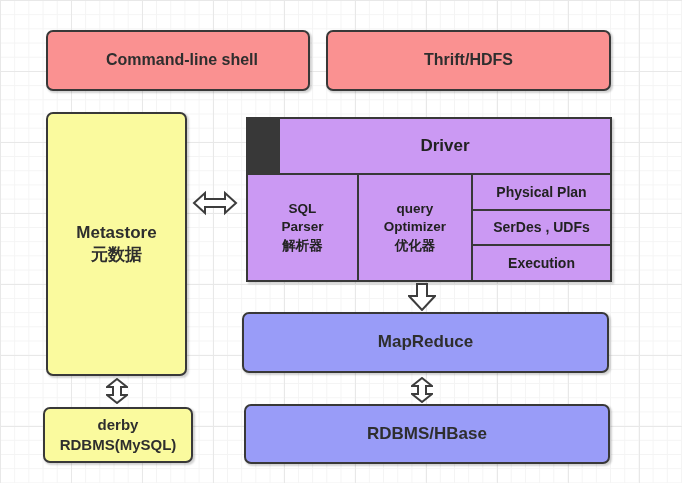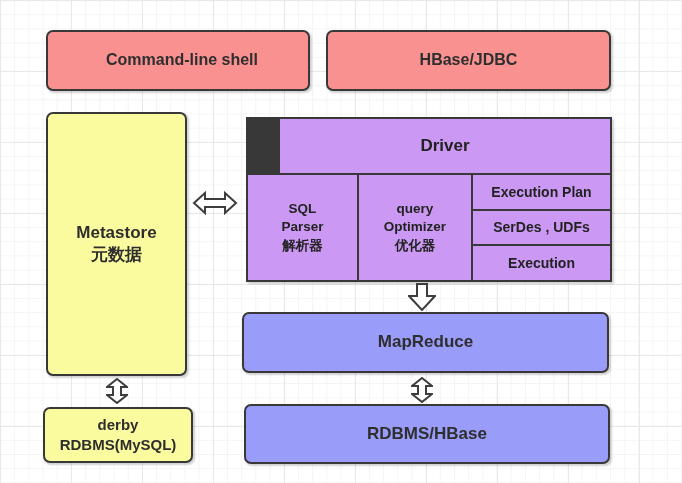--- a/index.html
+++ b/index.html
@@ -87,21 +87,21 @@
 </style>
 </head>
 <body>
 
 <div class="canvas">
 
   <div class="node pink cmd">
     <span>Command-line shell</span>
   </div>
   <div class="node pink thrift">
-    <span>HBase/JDBC</span>
+    <span>Thrift/HDFS</span>
   </div>
 
   <div class="node yellow metastore">
     <div>Metastore</div>
     <div>元数据</div>
   </div>
 
   <div class="driver">
     <div class="driver-header">
       <span>Driver</span>
@@ -110,21 +110,21 @@
       <div>SQL</div>
       <div>Parser</div>
       <div>解析器</div>
     </div>
     <div class="driver-cell">
       <div>query</div>
       <div>Optimizer</div>
       <div>优化器</div>
     </div>
     <div class="driver-right">
-      <div>Execution Plan</div>
+      <div>Physical Plan</div>
       <div>SerDes , UDFs</div>
       <div>Execution</div>
     </div>
   </div>
 
   <div class="node blue mapreduce">
     <span>MapReduce</span>
   </div>
   <div class="node blue hdfs">
     <span>RDBMS/HBase</span>

